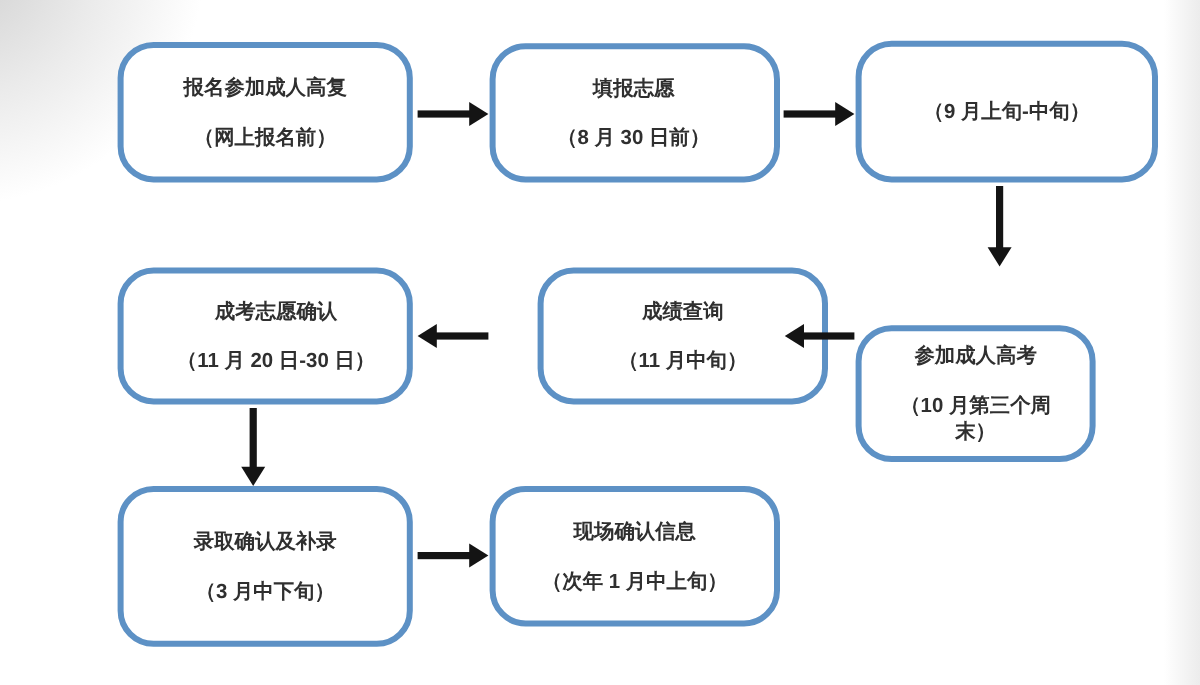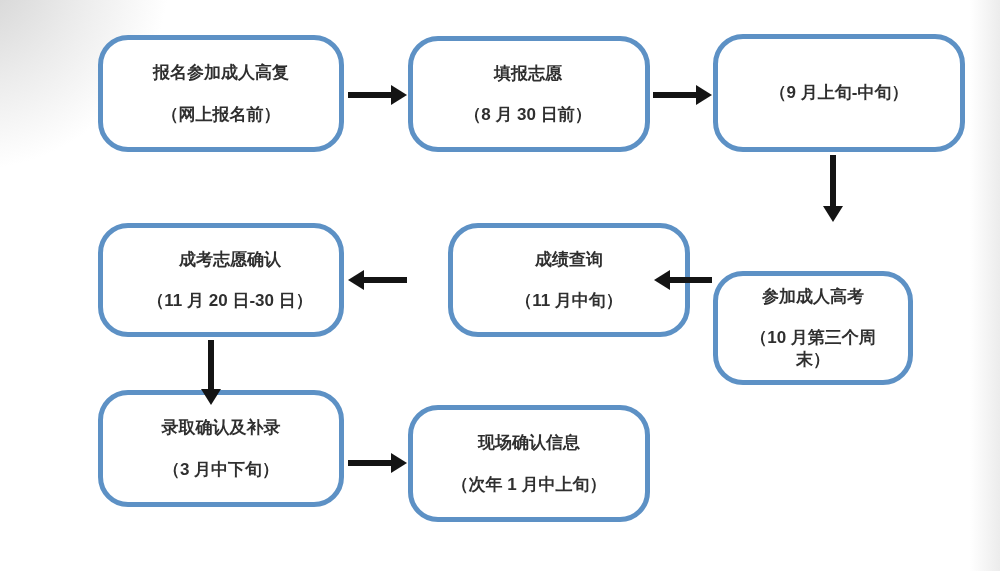--- a/index.html
+++ b/index.html
@@ -43,21 +43,21 @@
   }
   .node .node-title, .node .node-date { display: block; }
   .node.tight { gap: 3px; line-height: 1.55; padding: 4px 22px; }
 
   .n1 { left:  98px; top:  35px; width: 246px; height: 117px; }
   .n2 { left: 408px; top:  36px; width: 242px; height: 116px; padding-left: 24px; }
   .n3 { left: 713px; top:  34px; width: 252px; height: 118px; }
   .n4 { left: 713px; top: 223px; width: 200px; height: 114px; margin-top: 48px; }
   .n5 { left: 408px; top: 223px; width: 242px; height: 114px; margin-left: 40px; }
   .n6 { left:  98px; top: 223px; width: 246px; height: 114px; padding-left: 44px; }
-  .n7 { left:  98px; top: 390px; width: 246px; height: 117px; }
+  .n7 { left:  98px; top: 405px; width: 246px; height: 134px; }
   .n8 { left: 408px; top: 405px; width: 242px; height: 117px; }
 
   
   .arrow { position: absolute; background: var(--arrow); }
   .arrow-h { height: 6px; }
   .arrow-h.right::after {
     content: ""; position: absolute; right: -15px; top: 50%;
     transform: translateY(-50%);
     border-left: 16px solid var(--arrow);
     border-top: 10px solid transparent;

